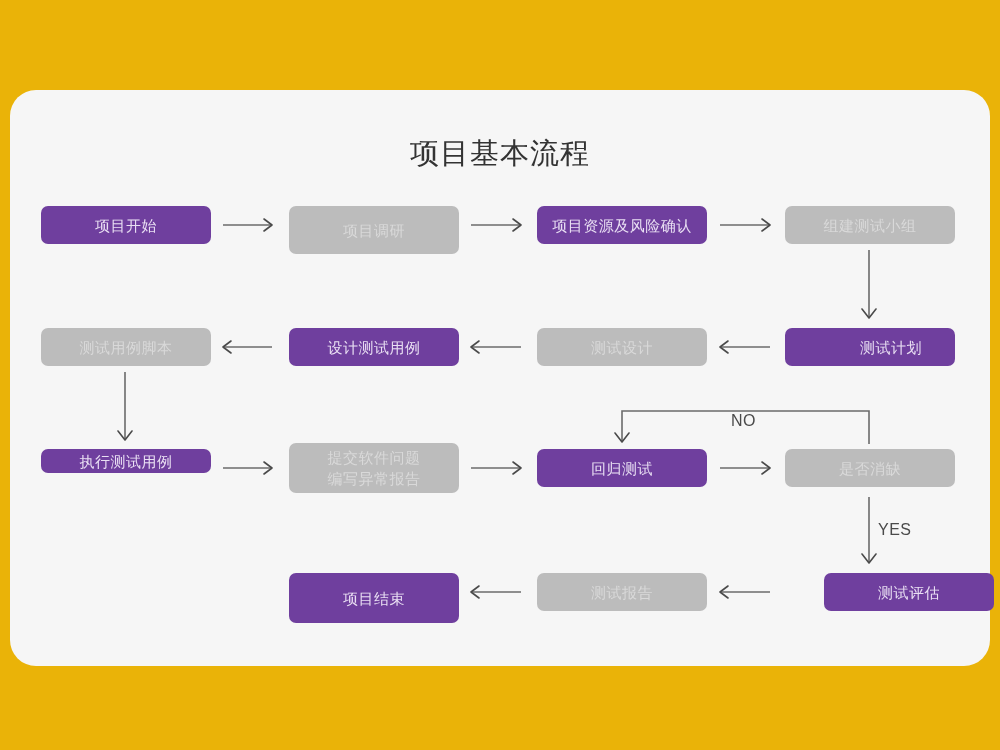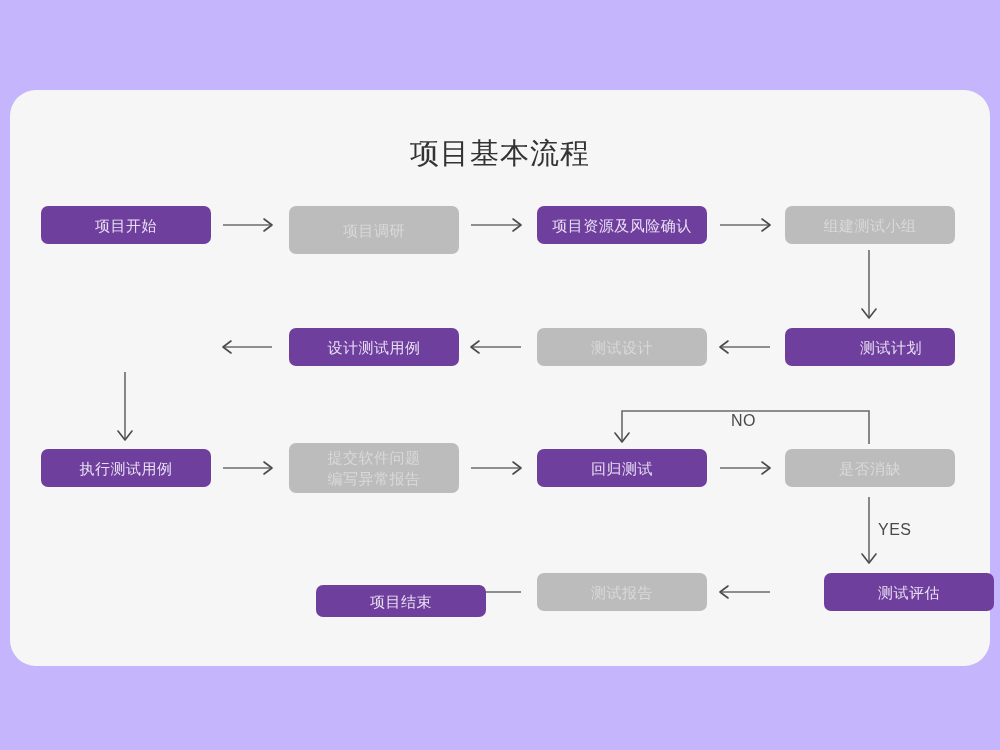--- a/index.html
+++ b/index.html
@@ -9,21 +9,21 @@
     width: 1000px;
     height: 750px;
     overflow: hidden;
     font-family: "Liberation Sans", "DejaVu Sans", sans-serif;
   }
 
   #canvas {
     position: relative;
     width: 1000px;
     height: 750px;
-    background: #c4b5fd;
+    background: #eab308;
   }
 
   #panel {
     position: absolute;
     left: 10px;
     top: 90px;
     width: 980px;
     height: 576px;
     background: #f6f6f6;
     border-radius: 26px;
@@ -177,37 +177,38 @@
   </svg>
 
   <div class="node purple" style="left:41px; top:206px; width:170px; height:38px;">项目开始</div>
 
   <div class="node gray" style="left:289px; top:206px; width:170px; height:48px;">项目调研</div>
 
   <div class="node purple" style="left:537px; top:206px; width:170px; height:38px;">项目资源及风险确认</div>
 
   <div class="node gray" style="left:785px; top:206px; width:170px; height:38px;">组建测试小组</div>
 
+  <div class="node gray" style="left:41px; top:328px; width:170px; height:38px;">测试用例脚本</div>
 
   <div class="node purple" style="left:289px; top:328px; width:170px; height:38px;">设计测试用例</div>
 
   <div class="node gray" style="left:537px; top:328px; width:170px; height:38px;">测试设计</div>
 
   <div class="node purple" style="left:785px; top:328px; width:170px; height:38px;padding-left:42px;">测试计划</div>
 
-  <div class="node purple" style="left:41px; top:449px; width:170px; height:38px;">执行测试用例</div>
+  <div class="node purple" style="left:41px; top:449px; width:170px; height:24px;">执行测试用例</div>
 
   <div class="node gray" style="left:289px; top:443px; width:170px; height:50px;">提交软件问题
 编写异常报告</div>
 
   <div class="node purple" style="left:537px; top:449px; width:170px; height:38px;text-align:right;">回归测试</div>
 
   <div class="node gray" style="left:785px; top:449px; width:170px; height:38px;">是否消缺</div>
 
-  <div class="node purple" style="left:289px; top:585px; width:170px; height:32px;margin-left:27px;">项目结束</div>
+  <div class="node purple" style="left:289px; top:573px; width:170px; height:50px;">项目结束</div>
 
   <div class="node gray" style="left:537px; top:573px; width:170px; height:38px;">测试报告</div>
 
   <div class="node purple" style="left:824px; top:573px; width:170px; height:38px;">测试评估</div>
 
   <div class="edge-label" style="left:731px; top:412px;">NO</div>
 
   <div class="edge-label" style="left:878px; top:521px;">YES</div>
 
 </div>

